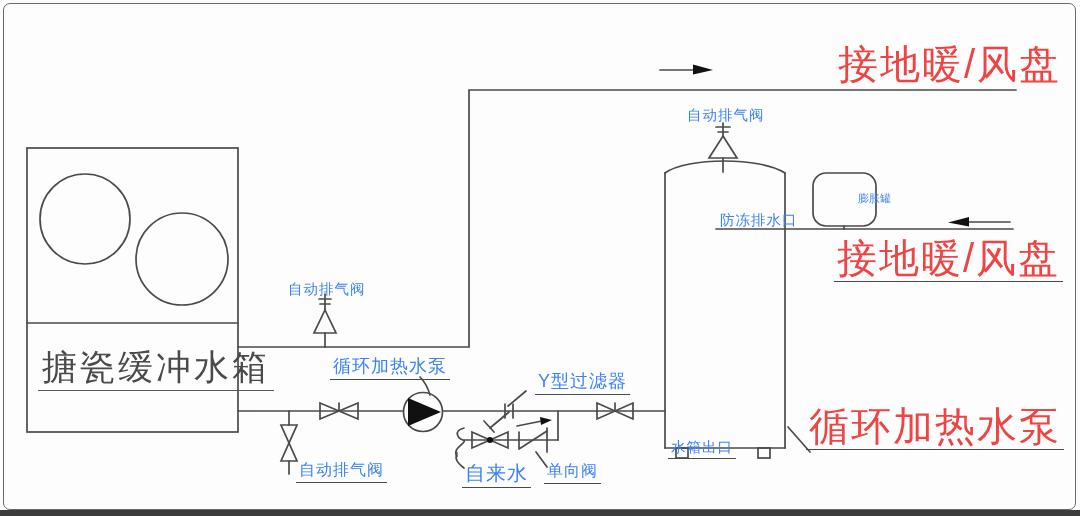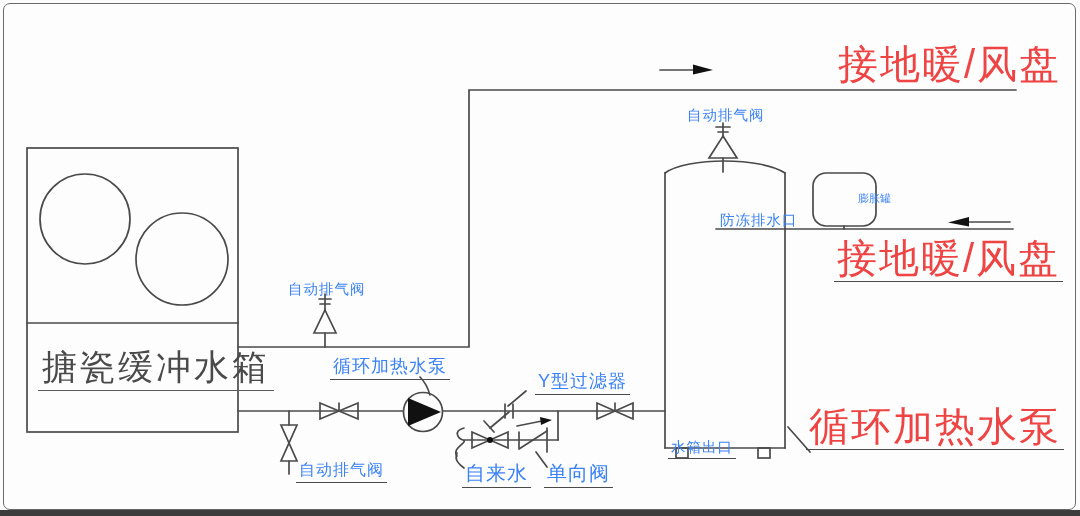--- a/index.html
+++ b/index.html
@@ -161,15 +161,15 @@
   <div class="lbl big u" style="left:806px;top:406px;">循环加热水泵</div>
 
   <div class="lbl u" style="left:330px;top:357px;font-size:18px;">循环加热水泵</div>
 
   <div class="lbl u" style="left:535px;top:372px;font-size:18px;">Y型过滤器</div>
 
   <div class="lbl u" style="left:296px;top:462px;font-size:16px;">自动排气阀</div>
 
   <div class="lbl u" style="left:462px;top:463px;font-size:20px;">自来水</div>
 
-  <div class="lbl u" style="left:544px;top:463px;font-size:20px;">单向阀</div>
+  <div class="lbl u" style="left:544px;top:463px;font-size:16px;">单向阀</div>
 
 </div>
 
 </body></html>

